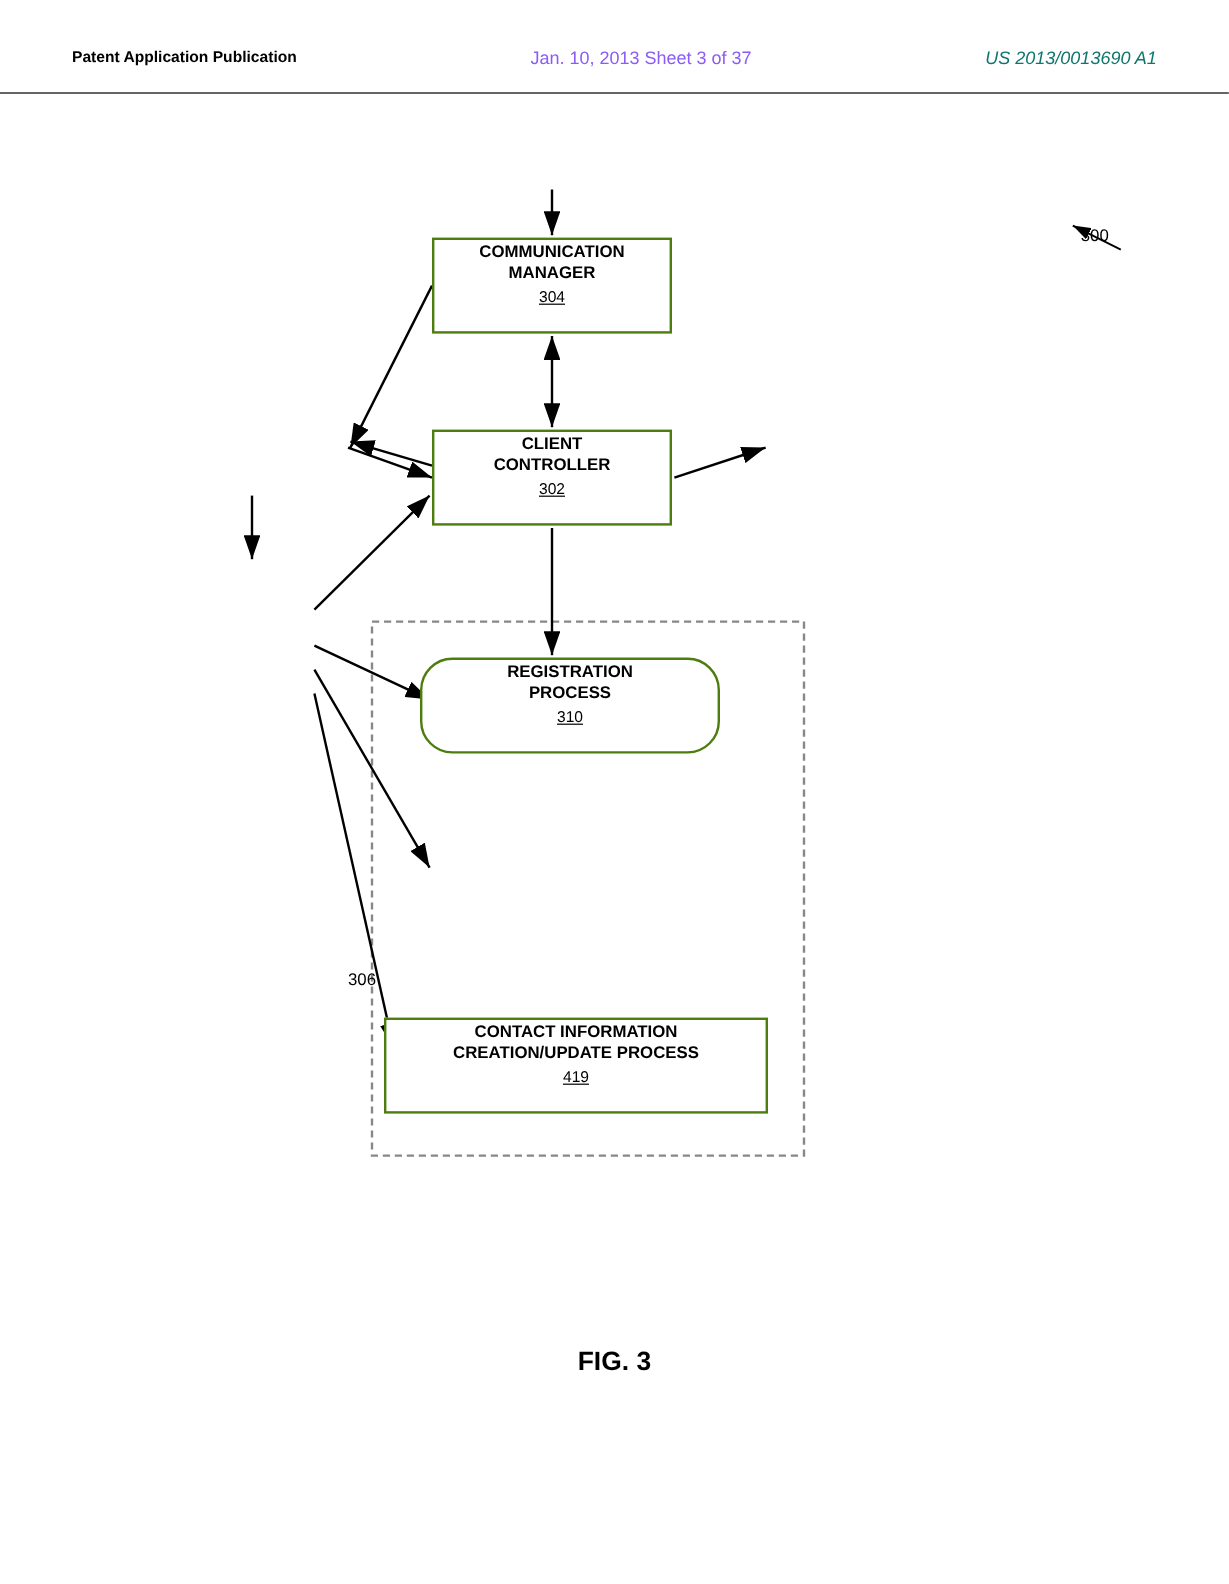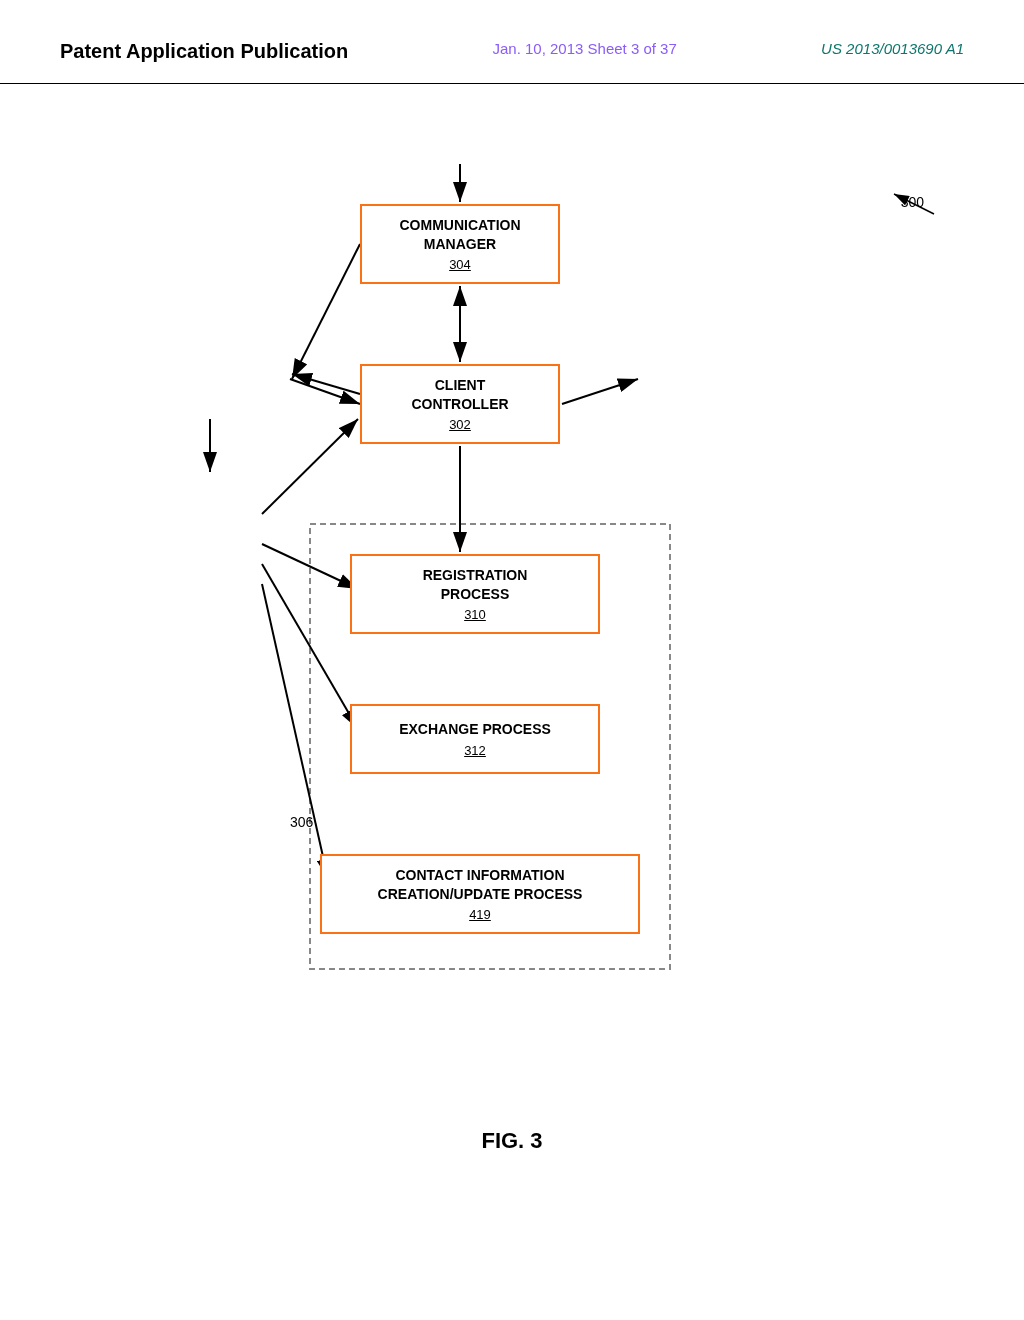--- a/index.html
+++ b/index.html
@@ -21,21 +21,21 @@
 
     
     .header {
       display: flex;
       justify-content: space-between;
       align-items: flex-start;
       padding: 40px 60px 20px 60px;
       border-bottom: 1px solid #000;
     }
     .header-left {
-      font-size: 20px;
+      font-size: 13px;
       font-weight: bold;
       color: #000;
     }
     .header-center {
       font-size: 15px;
       color: #8b5cf6;
       text-align: center;
     }
     .header-right {
       font-size: 15px;
@@ -46,26 +46,26 @@
     
     .diagram-area {
       position: relative;
       width: 100%;
       height: 1100px;
     }
 
     
     .box {
       position: absolute;
-      border: 2px solid #f97316;
+      border: 2px solid #4d7c0f;
       background: #fff;
       display: flex;
       flex-direction: column;
       align-items: center;
-      justify-content: center;
+      justify-content: flex-start;
       text-align: center;
     }
 
     .box-label {
       font-size: 14px;
       font-weight: bold;
       line-height: 1.3;
       text-transform: uppercase;
     }
 
@@ -157,29 +157,25 @@
     </div>
 
     <div class="box" style="left:360px; top:280px; width:200px; height:80px;">
       <div class="box-label">CLIENT<br>CONTROLLER</div>
       <div class="box-number">302</div>
     </div>
 
 
 
 
-    <div class="box" style="left:350px; top:470px; width:250px; height:80px;">
+    <div class="box" style="left:350px; top:470px; width:250px; height:80px;border-radius:27px;">
       <div class="box-label">REGISTRATION<br>PROCESS</div>
       <div class="box-number">310</div>
     </div>
 
-    <div class="box" style="left:350px; top:620px; width:250px; height:70px;">
-      <div class="box-label">EXCHANGE PROCESS</div>
-      <div class="box-number">312</div>
-    </div>
 
     <div class="box" style="left:320px; top:770px; width:320px; height:80px;">
       <div class="box-label">CONTACT INFORMATION<br>CREATION/UPDATE PROCESS</div>
       <div class="box-number">419</div>
     </div>
 
     <div class="ref-label" style="right: 100px; top: 110px;">
       <span>300</span>
     </div>
 

